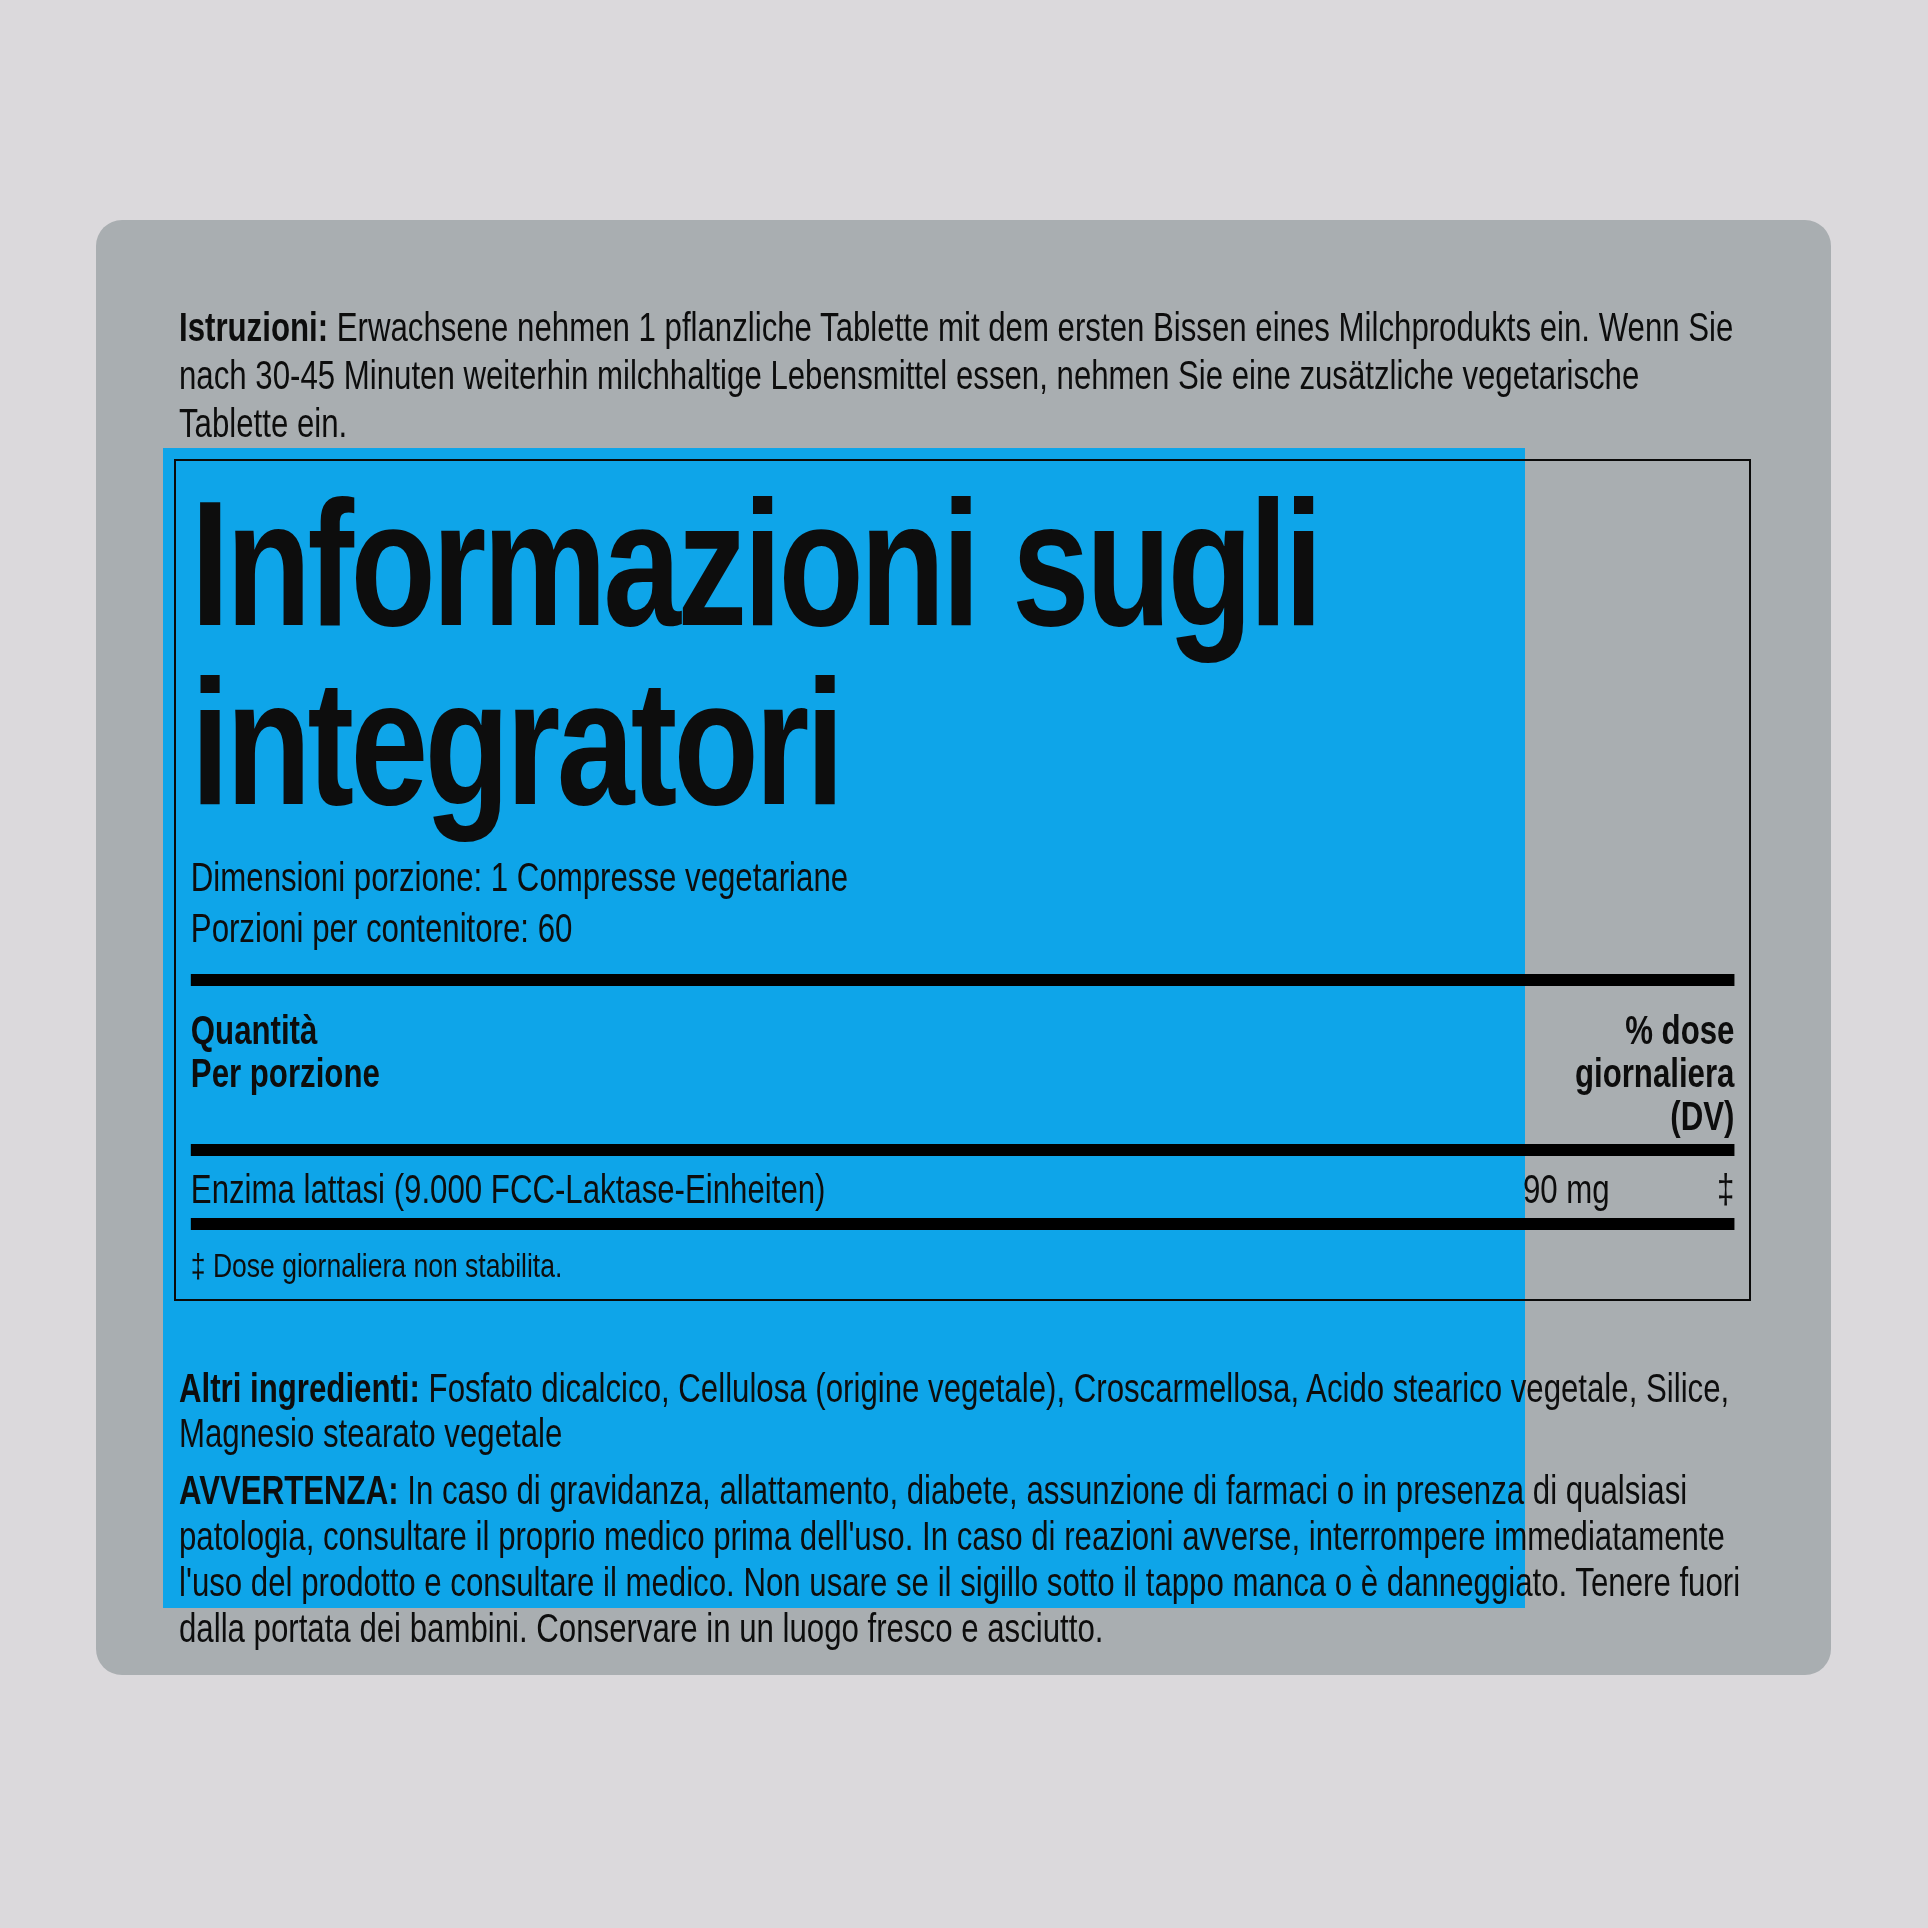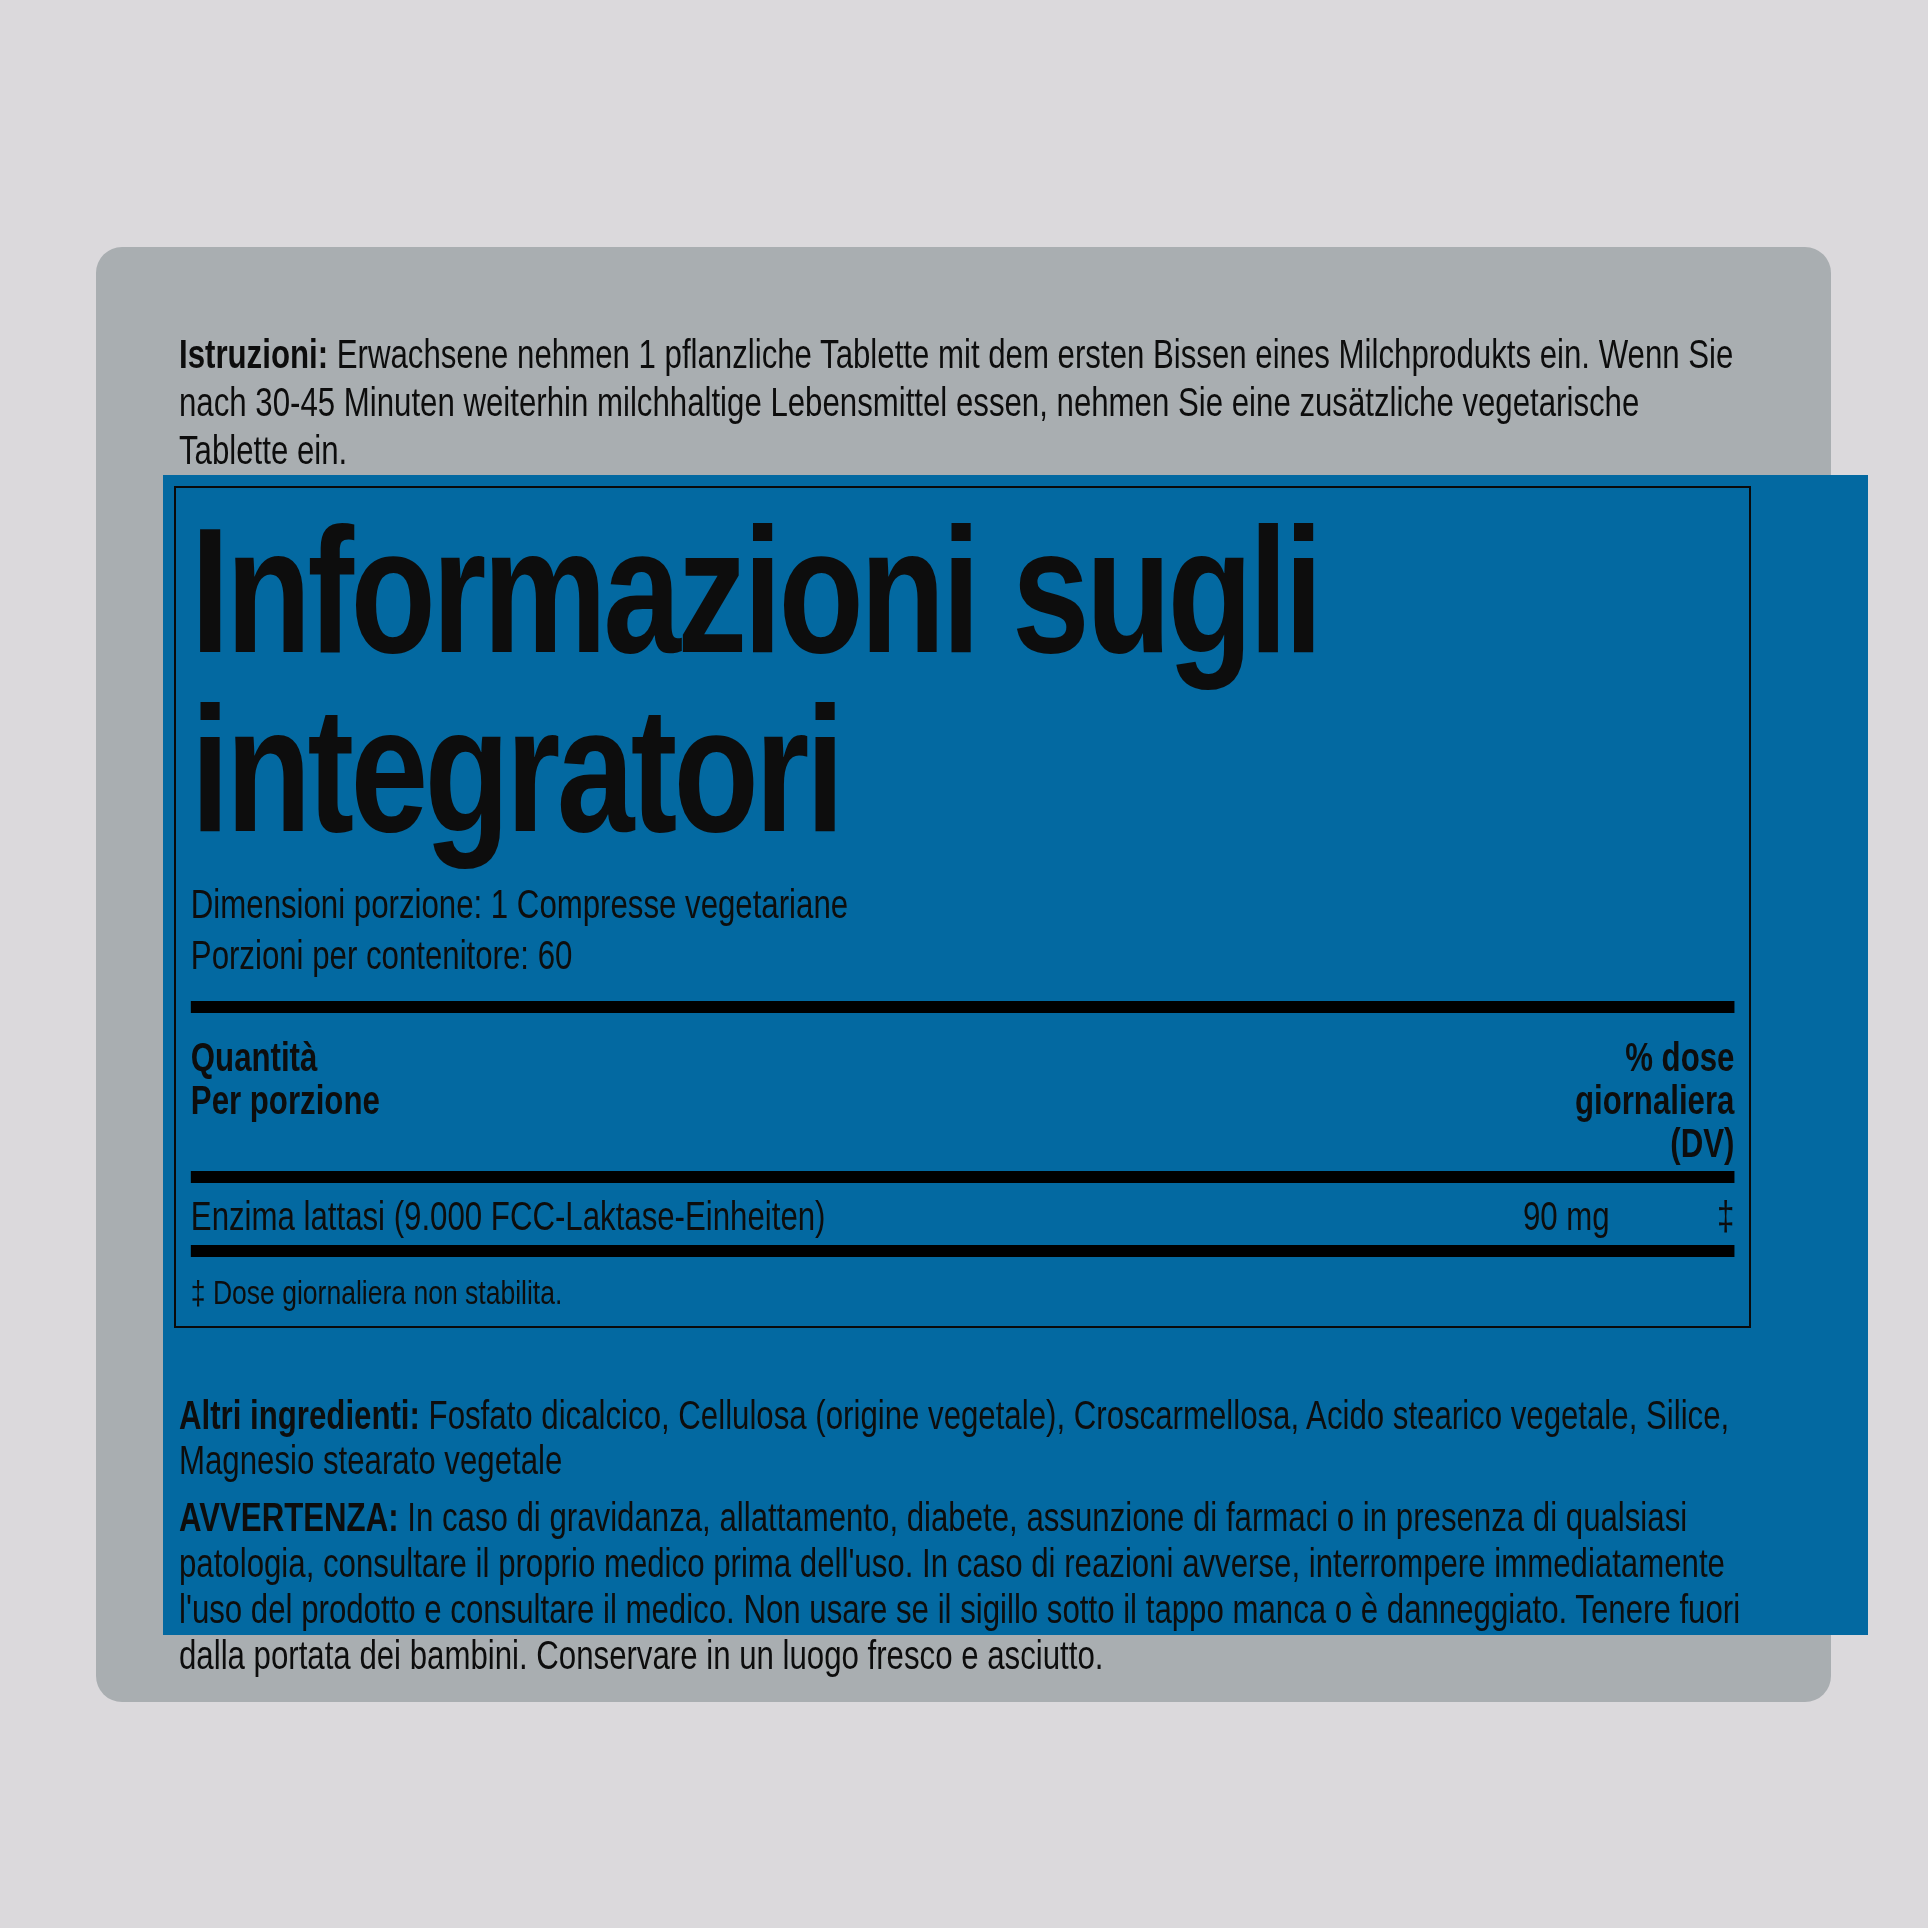--- a/index.html
+++ b/index.html
@@ -5,39 +5,39 @@
   html,body{margin:0;padding:0;}
   body{
     width:1928px;height:1928px;
     background:#dbd9dc;
     font-family:"Liberation Sans", sans-serif;
     color:#0d0d0d;
     overflow:hidden;
     position:relative;
   }
   #panel{
-    position:absolute;left:96px;top:247px;
+    position:absolute;left:96px;top:220px;
     width:1735px;height:1455px;
     background:#a9aeb1;
     border-radius:26px;
   }
   
   .cx{
     transform:scaleX(0.78);
     transform-origin:0 0;
   }
   #instructions{
     position:absolute;left:83px;top:43px;
     width:2017px;
     font-size:40px;line-height:48px;
   }
   #label{
     position:absolute;left:67px;top:228px;
-    width:1705px;height:1160px;
-    background:#0369a1;
+    width:1362px;height:1160px;
+    background:#0ea5e9;
   }
   #factbox{
     position:absolute;left:11.3px;top:11.3px;
     width:1573px;height:838px;
     border:2.8px solid #0a0a0a;
     box-sizing:content-box;
     overflow:hidden;
   }
   .box-cx{
     width:2017px;

